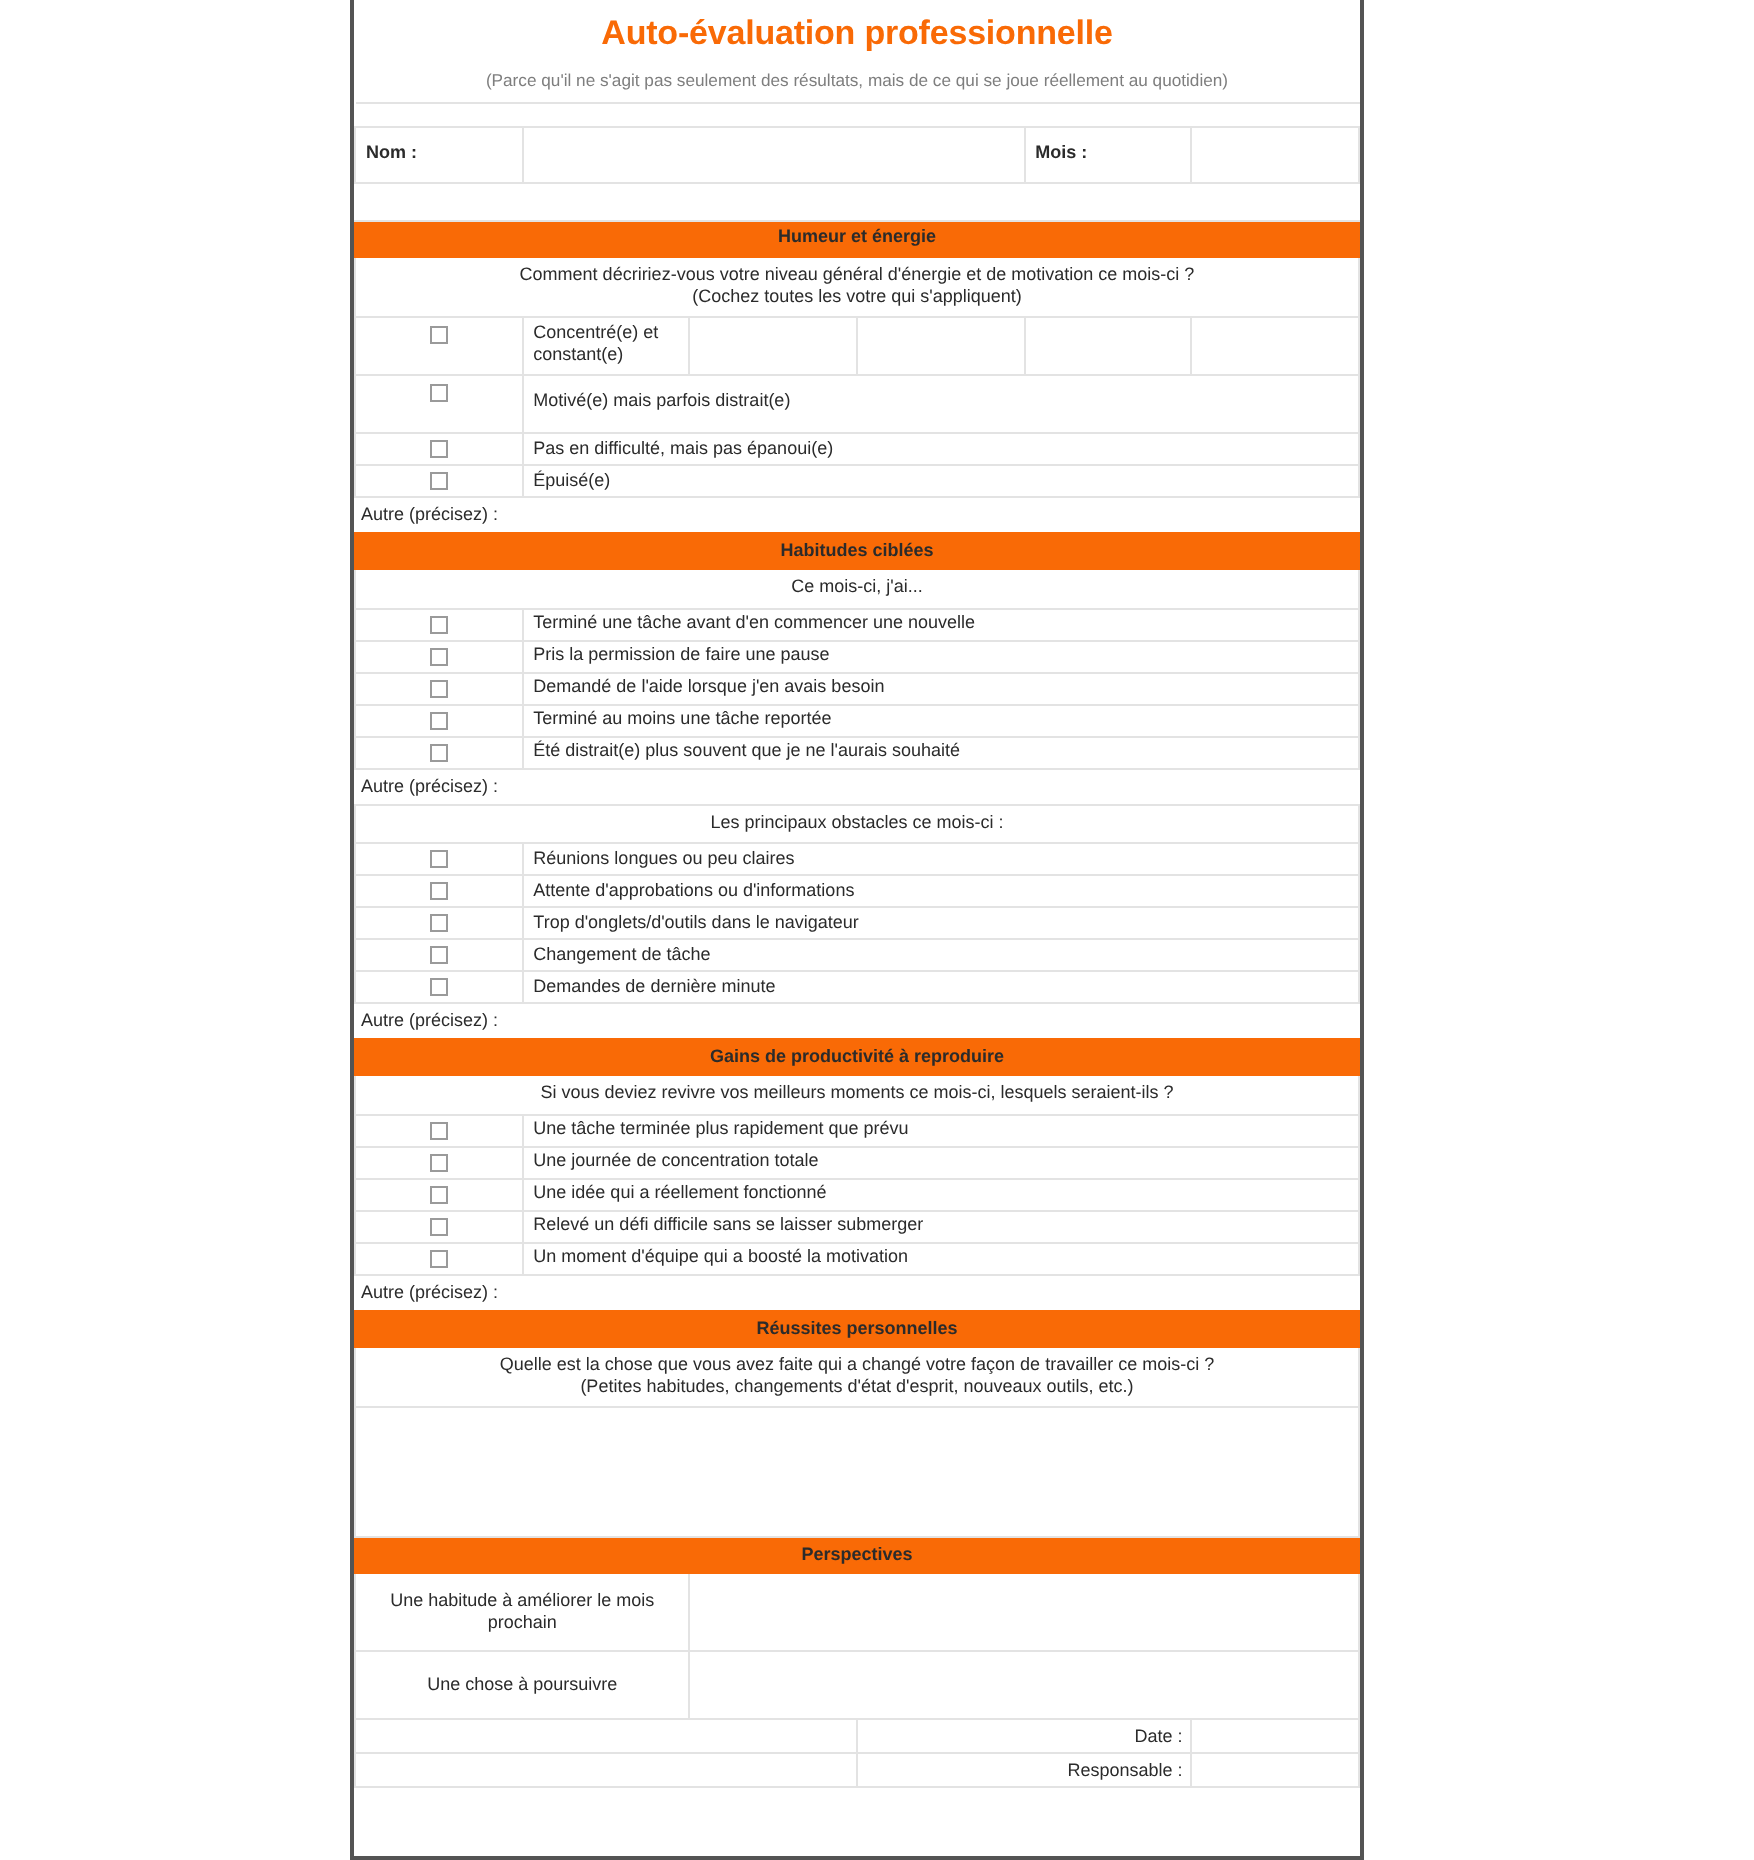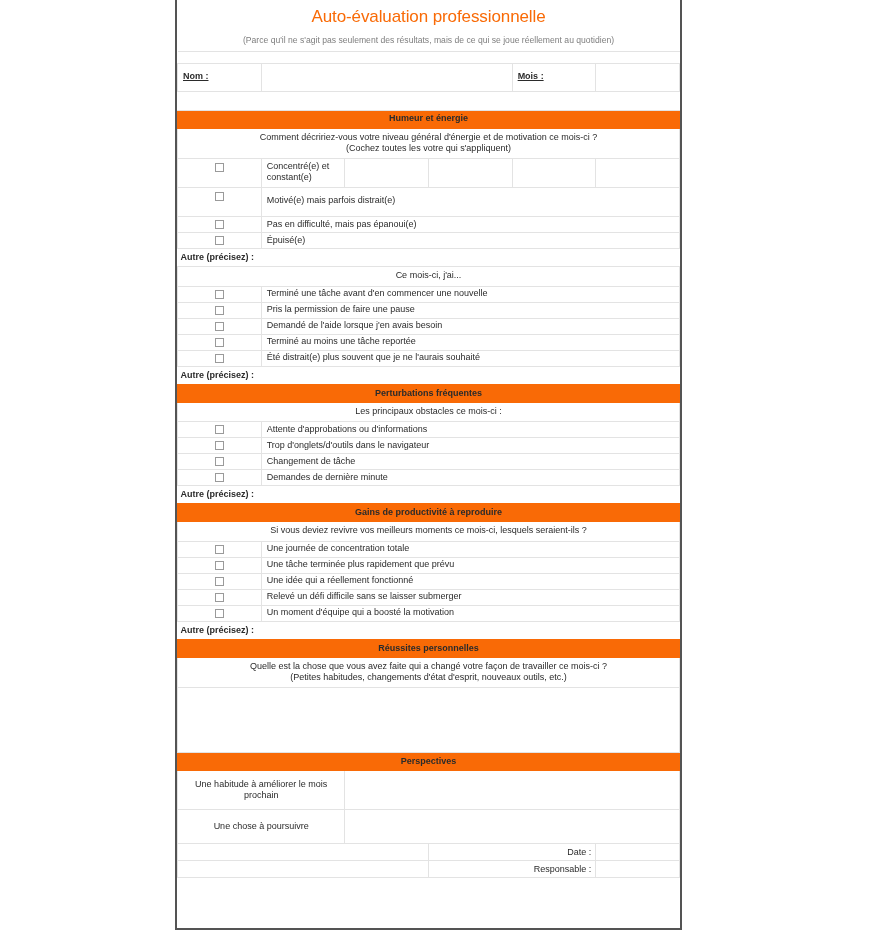--- a/index.html
+++ b/index.html
@@ -44,42 +44,41 @@
 
   
   .title-cell {
     text-align: center;
     border: none !important;
     padding: 6px 4px 5px 4px !important;
   }
   .title-text {
     color: #F96A06;
     font-size: 17px;
-    font-weight: normal;
+    font-weight: bold;
     letter-spacing: -0.1px;
   }
   .subtitle-cell {
     text-align: center;
     padding: 3px 6px 4px 6px !important;
     border-left: none !important;
     border-right: none !important;
     border-top: none !important;
   }
   .subtitle-text {
     color: #7e7e7e;
     font-size: 8.6px;
   }
   .spacer-row td { height: 11px; border-left:none !important; border-right:none !important;}
 
   .nom-cell, .mois-cell {
     color: #F96A06;
     font-weight: bold;
     font-size: 9.5px;
     padding-left: 5px !important;
-    text-decoration: underline;
   }
   .name-row td { height: 27px; }
   .blank-band td { height: 18px; border-left:none !important; border-right:none !important; }
 
   
   .sec-bar {
     background: #F96A06;
     color: #ffffff;
     font-weight: bold;
     font-size: 10.5px;
@@ -120,21 +119,20 @@
   .row-tall .cb-cell { vertical-align: top; padding-top: 3px !important; }
   .row-norm td { height: 15px; margin-left: 32px; }
 
   .autre-cell {
     padding: 3px 0 3px 3px !important;
     font-size: 9px;
     color: #2b2b2b;
     border-left: none !important;
     border-right: none !important;
     border-bottom: none !important;
-    font-weight: bold;
   }
 
   
   .freebox td { height: 64px; }
 
   
   .persp-label {
     width: 134px;
     text-align: center;
     font-size: 9px;
@@ -218,20 +216,23 @@
     </tr>
     <tr class="row-norm">
       <td class="cb-cell"><span class="cbox"></span></td>
       <td class="opt-label" colspan="5">Épuisé(e)</td>
     </tr>
     <tr>
       <td class="autre-cell" colspan="6">Autre (précisez) :</td>
     </tr>
 
     <tr>
+      <td class="sec-bar" colspan="6">Habitudes ciblées</td>
+    </tr>
+    <tr>
       <td class="sec-prompt" colspan="6">Ce mois-ci, j'ai...</td>
     </tr>
     <tr class="row-norm">
       <td class="cb-cell"><span class="cbox"></span></td>
       <td class="opt-label" colspan="5">Terminé une tâche avant d'en commencer une nouvelle</td>
     </tr>
     <tr class="row-norm">
       <td class="cb-cell"><span class="cbox"></span></td>
       <td class="opt-label" colspan="5">Pris la permission de faire une pause</td>
     </tr>
@@ -245,27 +246,28 @@
     </tr>
     <tr class="row-norm">
       <td class="cb-cell"><span class="cbox"></span></td>
       <td class="opt-label" colspan="5">Été distrait(e) plus souvent que je ne l'aurais souhaité</td>
     </tr>
     <tr>
       <td class="autre-cell" colspan="6">Autre (précisez) :</td>
     </tr>
 
     <tr>
-      <td class="sec-bar" colspan="6">Perturbations fréquentes</td>
-    </tr>
-    <tr>
       <td class="sec-prompt" colspan="6">Les principaux obstacles ce mois-ci :</td>
     </tr>
     <tr class="row-norm">
       <td class="cb-cell"><span class="cbox"></span></td>
+      <td class="opt-label" colspan="5">Réunions longues ou peu claires</td>
+    </tr>
+    <tr class="row-norm">
+      <td class="cb-cell"><span class="cbox"></span></td>
       <td class="opt-label" colspan="5">Attente d'approbations ou d'informations</td>
     </tr>
     <tr class="row-norm">
       <td class="cb-cell"><span class="cbox"></span></td>
       <td class="opt-label" colspan="5">Trop d'onglets/d'outils dans le navigateur</td>
     </tr>
     <tr class="row-norm">
       <td class="cb-cell"><span class="cbox"></span></td>
       <td class="opt-label" colspan="5">Changement de tâche</td>
     </tr>
@@ -278,25 +280,25 @@
     </tr>
 
     <tr>
       <td class="sec-bar" colspan="6">Gains de productivité à reproduire</td>
     </tr>
     <tr>
       <td class="sec-prompt" colspan="6">Si vous deviez revivre vos meilleurs moments ce mois-ci, lesquels seraient-ils ?</td>
     </tr>
     <tr class="row-norm">
       <td class="cb-cell"><span class="cbox"></span></td>
+      <td class="opt-label" colspan="5">Une tâche terminée plus rapidement que prévu</td>
+    </tr>
+    <tr class="row-norm">
+      <td class="cb-cell"><span class="cbox"></span></td>
       <td class="opt-label" colspan="5">Une journée de concentration totale</td>
-    </tr>
-    <tr class="row-norm">
-      <td class="cb-cell"><span class="cbox"></span></td>
-      <td class="opt-label" colspan="5">Une tâche terminée plus rapidement que prévu</td>
     </tr>
     <tr class="row-norm">
       <td class="cb-cell"><span class="cbox"></span></td>
       <td class="opt-label" colspan="5">Une idée qui a réellement fonctionné</td>
     </tr>
     <tr class="row-norm">
       <td class="cb-cell"><span class="cbox"></span></td>
       <td class="opt-label" colspan="5">Relevé un défi difficile sans se laisser submerger</td>
     </tr>
     <tr class="row-norm">

